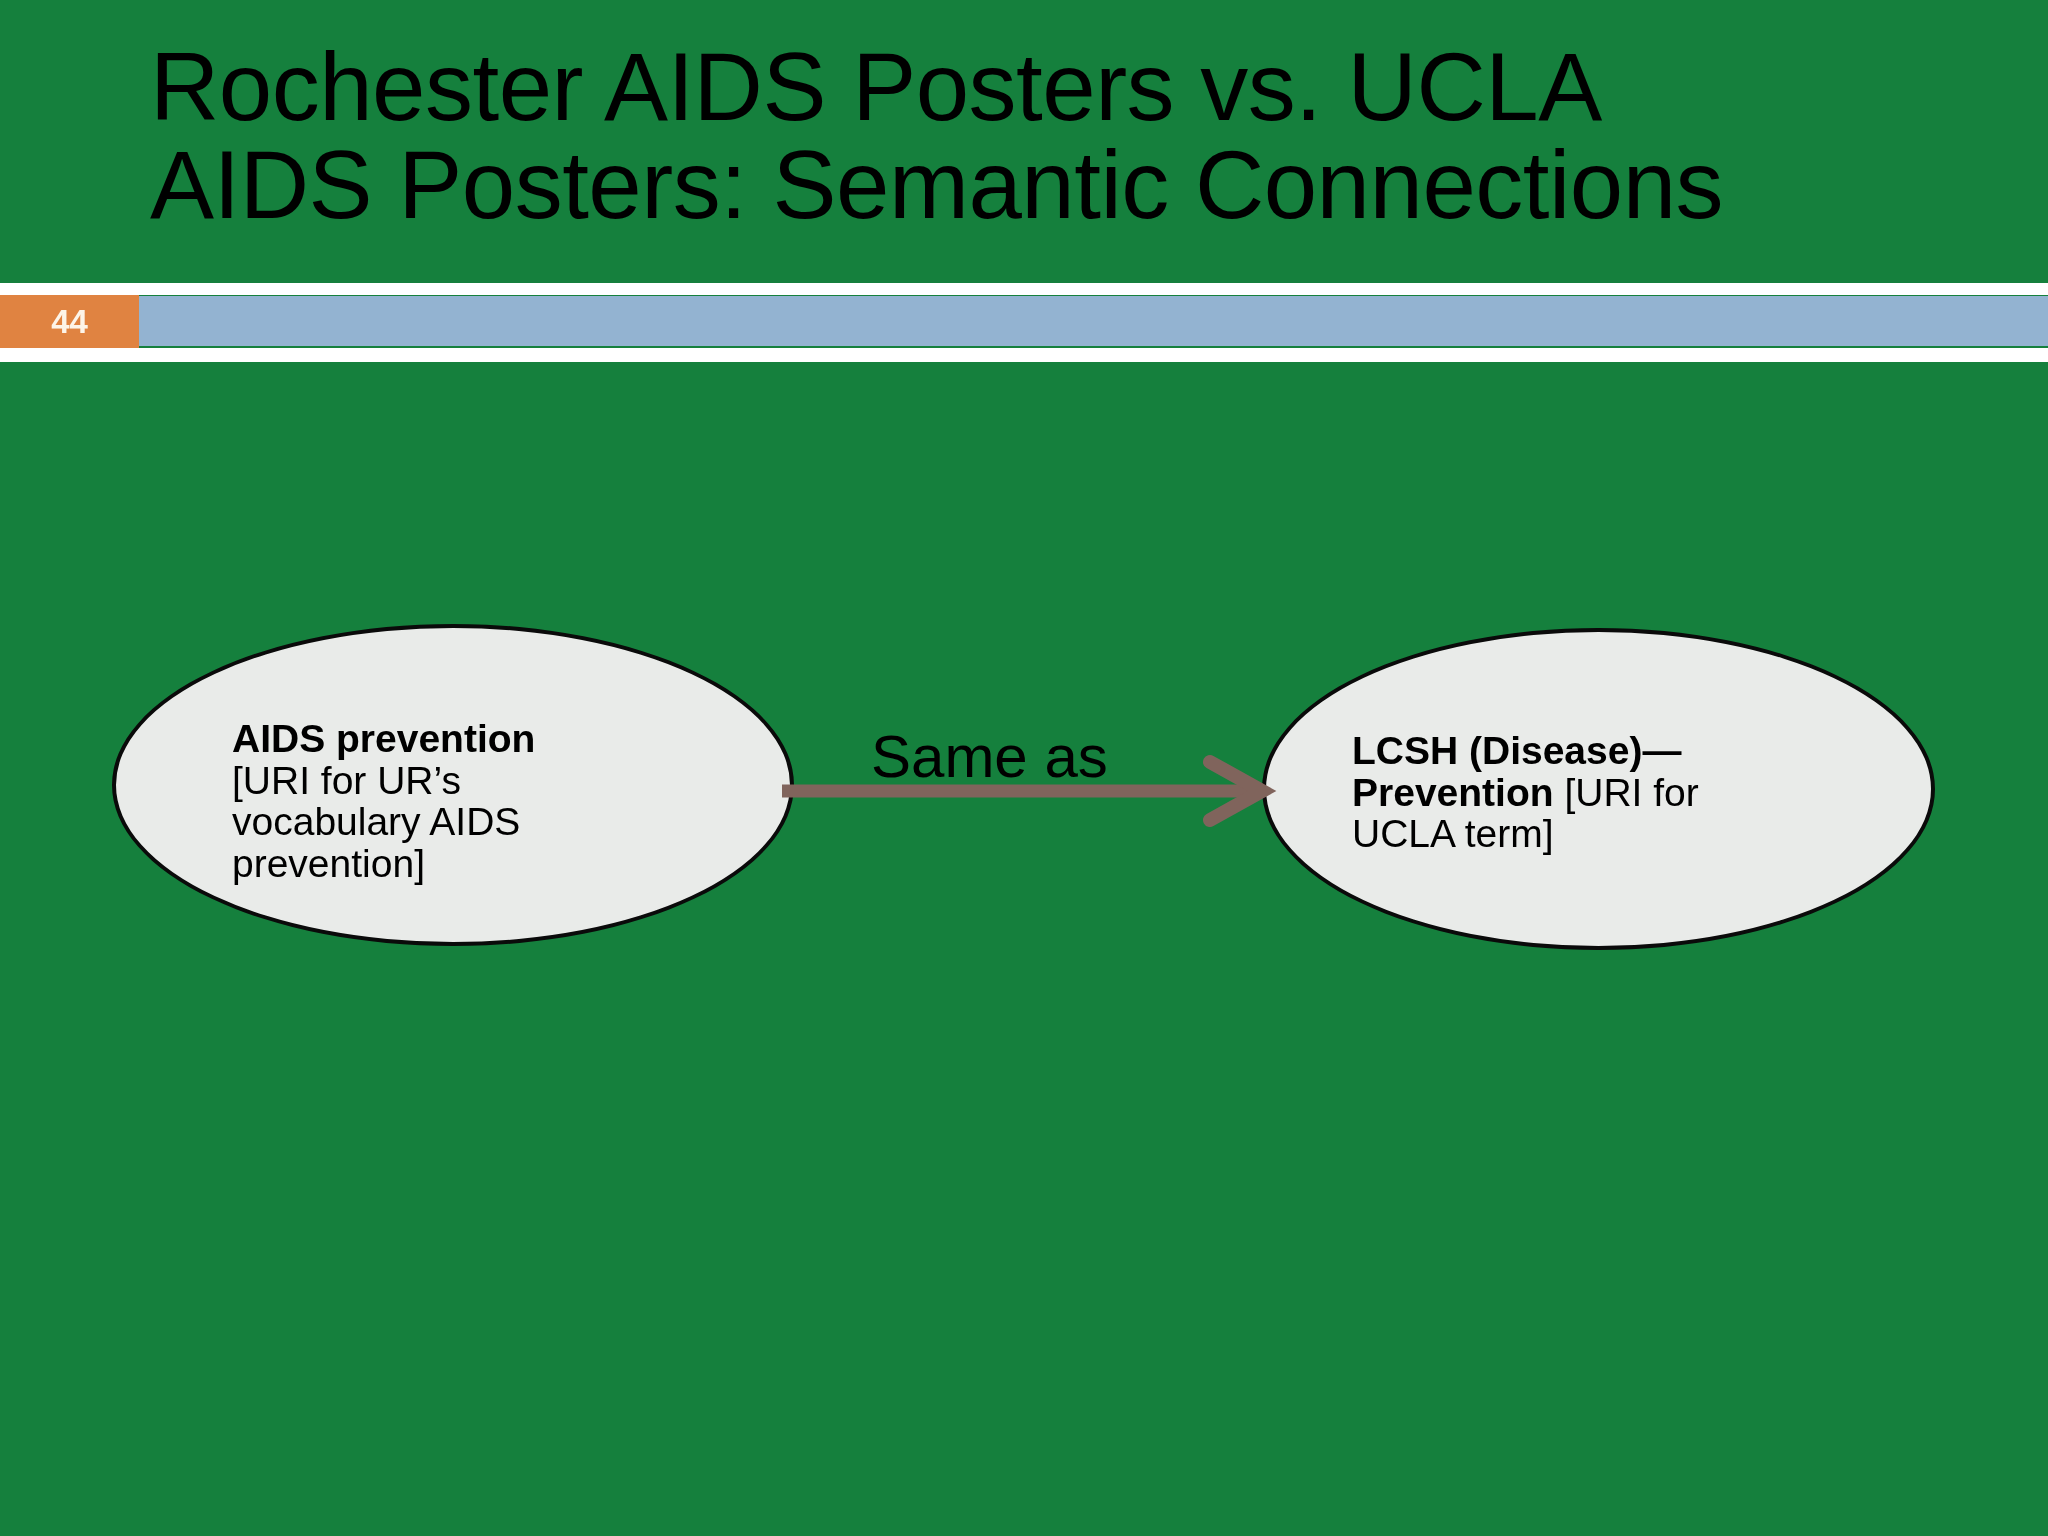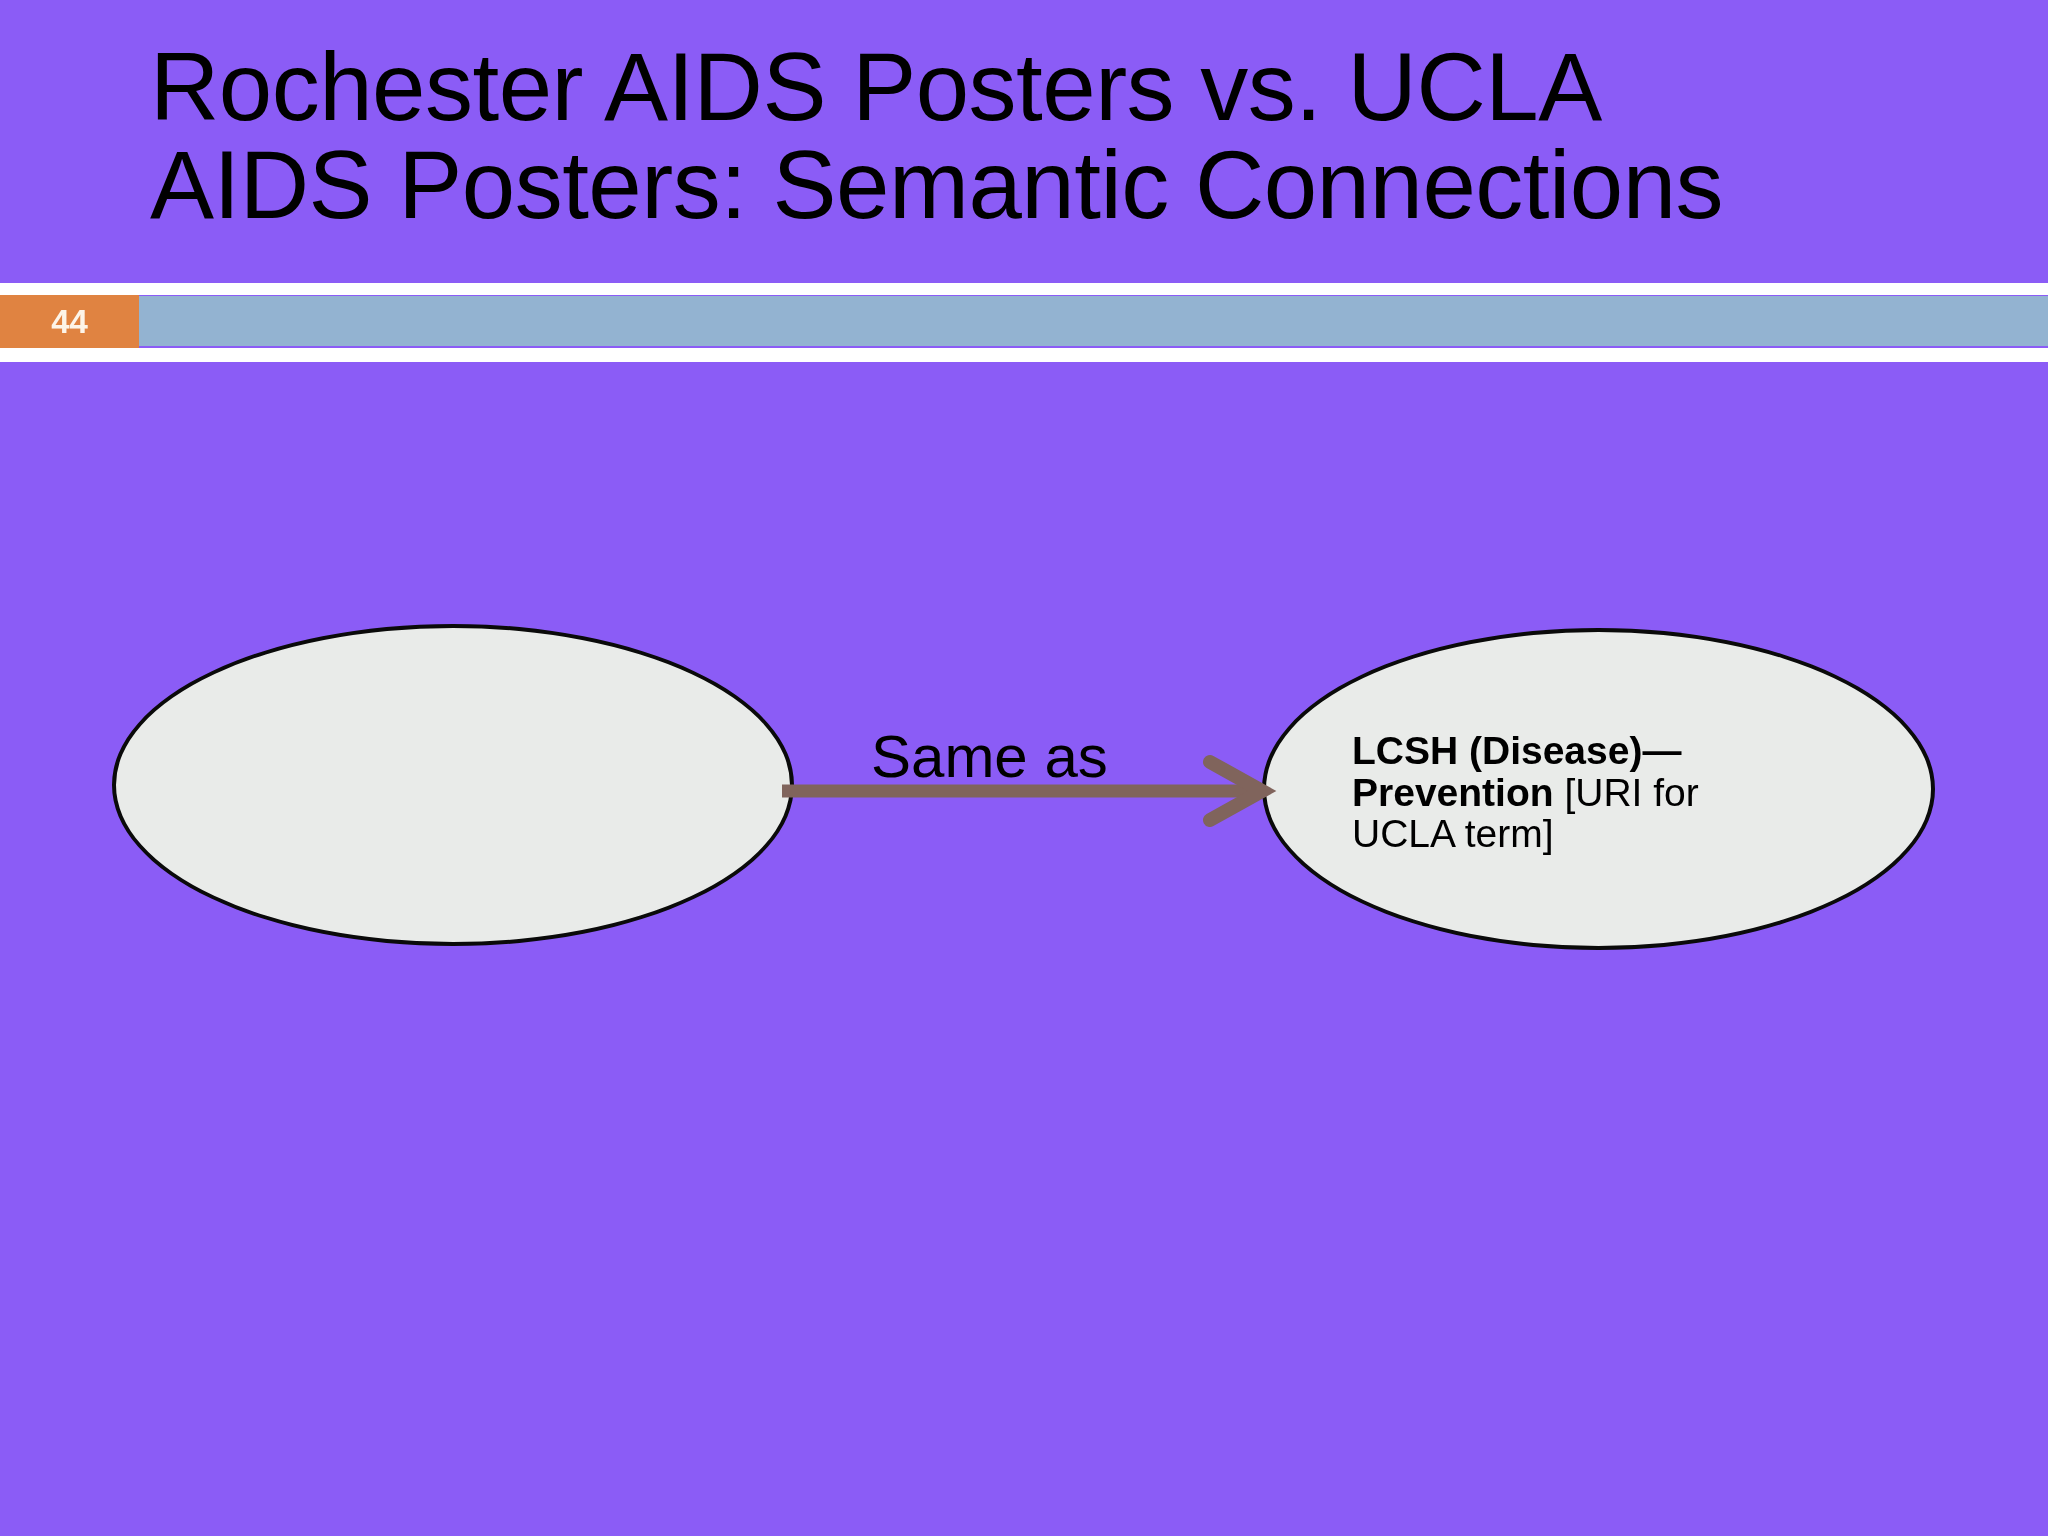--- a/index.html
+++ b/index.html
@@ -5,21 +5,21 @@
 <style>
   html, body {
     margin: 0;
     padding: 0;
     background: #ffffff;
   }
   #slide {
     position: relative;
     width: 2048px;
     height: 1536px;
-    background: #8b5cf6;
+    background: #15803d;
     overflow: hidden;
     font-family: "Liberation Sans", sans-serif;
     -webkit-font-smoothing: antialiased;
   }
 
   
   #title-block {
     position: absolute;
     left: 150px;
     top: 38px;
@@ -155,20 +155,24 @@
   <div class="node" id="node-left"></div>
   <div class="node" id="node-right"></div>
 
   <svg id="diagram" viewBox="0 0 2048 1536" width="2048" height="1536">
     <g>
       <line x1="782" y1="791" x2="1250" y2="791" stroke="#80645c" stroke-width="13" stroke-linecap="butt"></line>
       <polyline points="1210,762 1262,791 1210,820" fill="none" stroke="#80645c" stroke-width="14" stroke-linecap="round" stroke-linejoin="miter"></polyline>
     </g>
   </svg>
 
+  <div class="node-text" id="node-left-text">
+    <b>AIDS prevention</b>
+    <span>[URI for UR’s vocabulary AIDS prevention]</span>
+  </div>
 
   <div class="node-text" id="node-right-text">
     <b>LCSH (Disease)—Prevention</b>
     <span>[URI for UCLA term]</span>
   </div>
 
   <div id="edge-label">Same as</div>
 
 </div>
 

